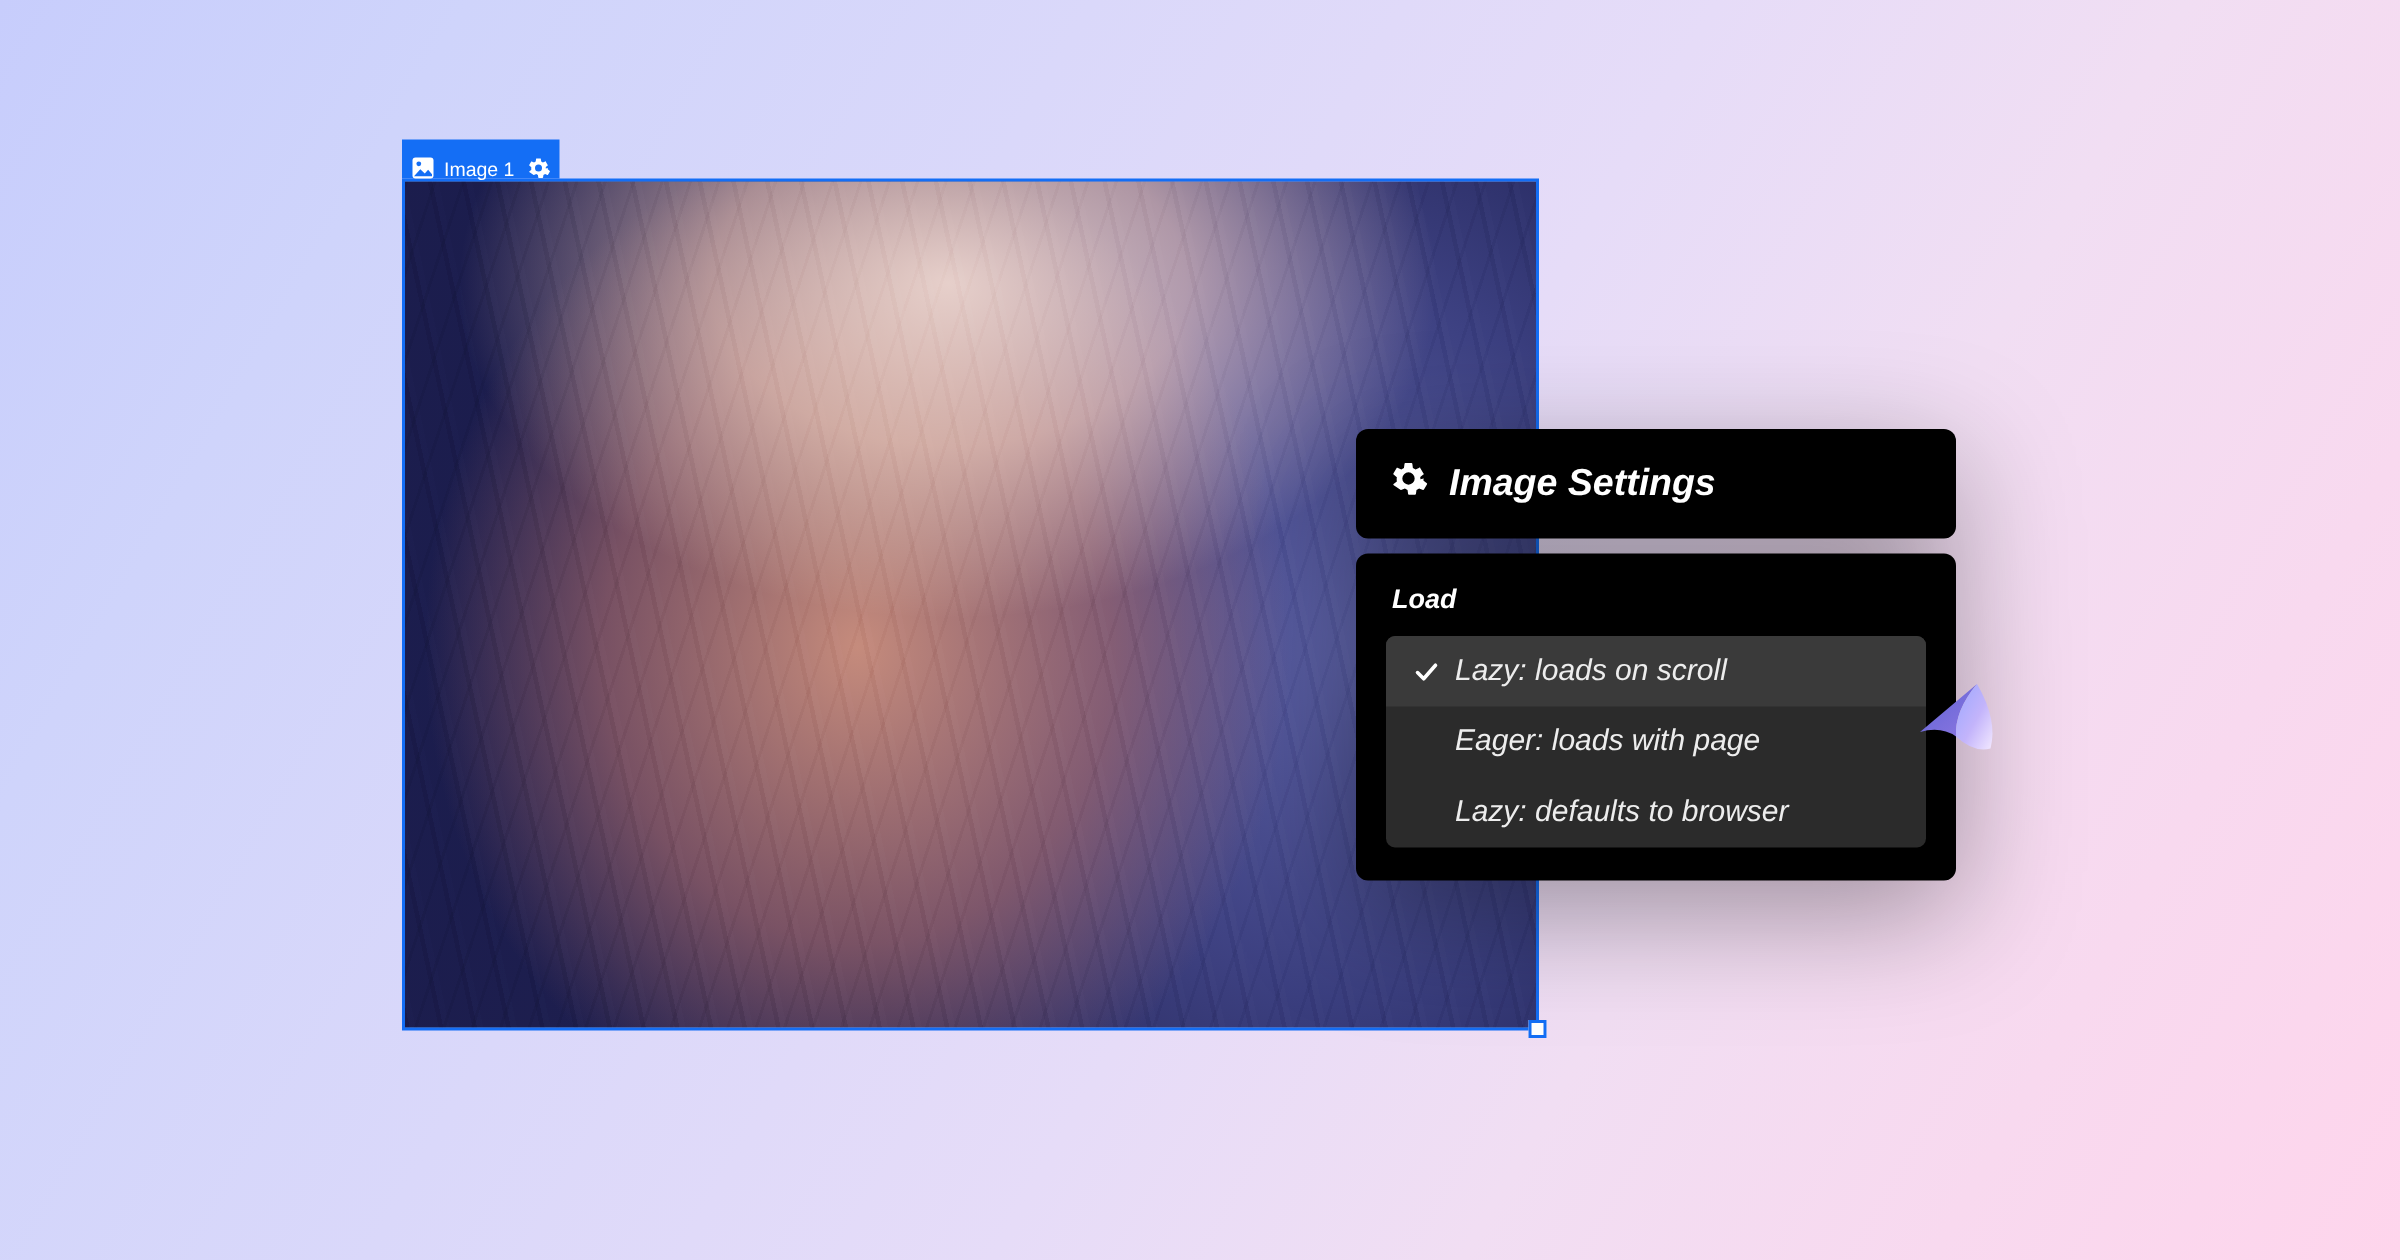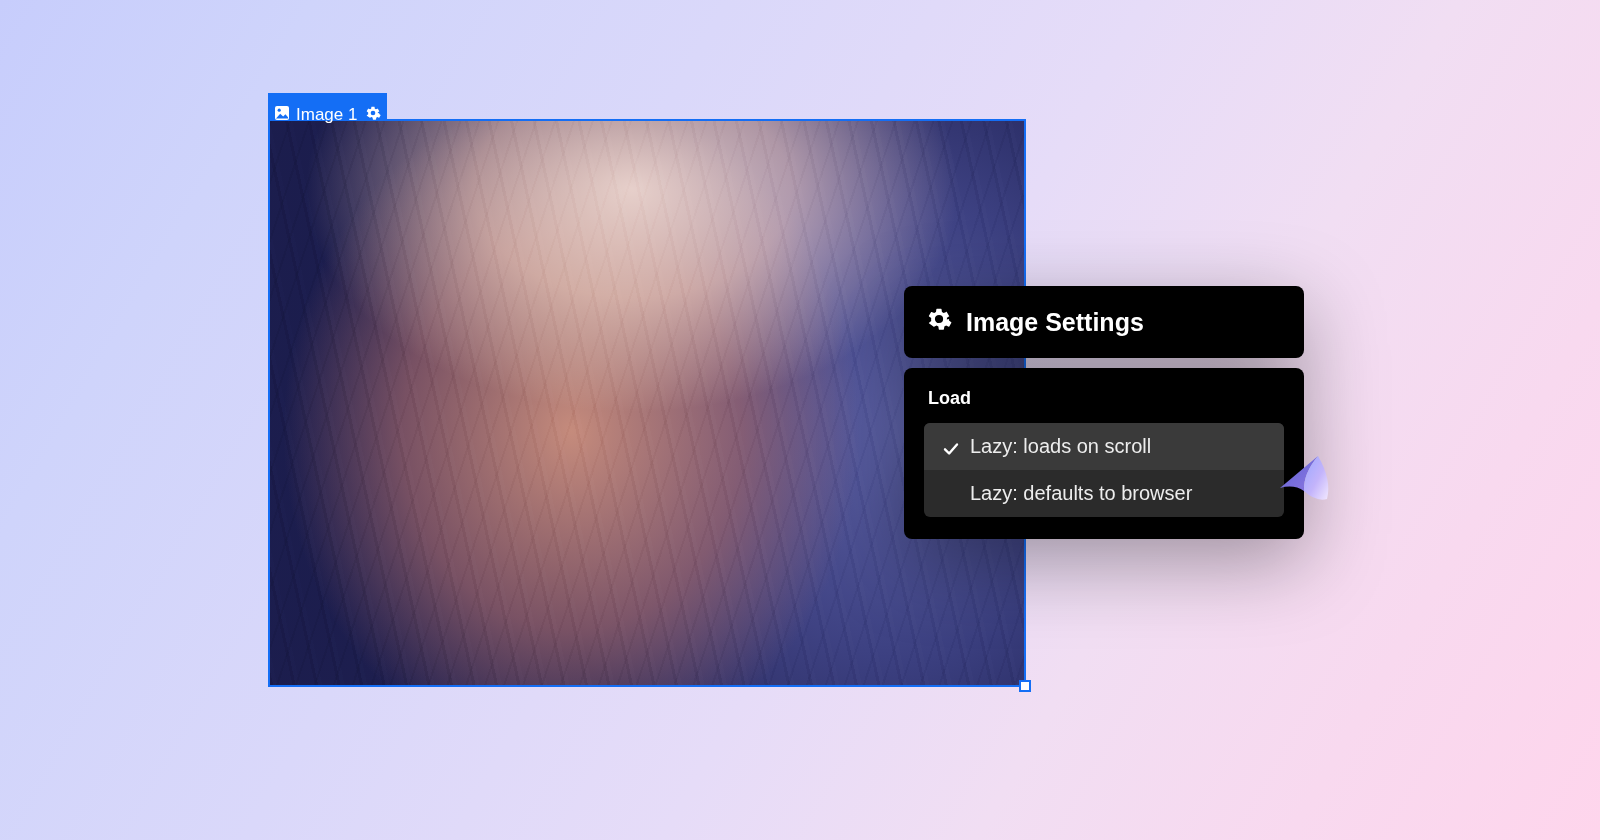--- a/index.html
+++ b/index.html
@@ -56,42 +56,43 @@
   }
 
   .element-label {
     position: absolute;
     left: -2px;
     top: -28px;
     height: 26px;
     background: #146ef5;
     color: #fff;
     display: flex;
-    align-items: flex-start;
-    font-size: 17px;
+    align-items: center;
+    font-size: 13px;
     font-weight: 500;
     padding: 12px 6px 0 6px;
     gap: 6px;
   }
   .element-label .lbl-text { padding-right: 2px; }
   .element-label svg { display: block; }
 
   
   .settings-panel {
     position: absolute;
     left: 904px;
     top: 286px;
     width: 400px;
     color: #fff;
     filter: drop-shadow(0 22px 40px rgba(0,0,0,0.35));
   }
   .panel-section {
     background: #000;
     border-radius: 8px;
     margin-bottom: 10px;
+    font-style: italic;
   }
   .panel-header {
     display: flex;
     align-items: center;
     gap: 14px;
     padding: 20px 22px;
     font-size: 25px;
     font-weight: 600;
   }
   .panel-body {
@@ -112,21 +113,20 @@
     align-items: center;
     gap: 6px;
     padding: 12px 14px 12px 14px;
     font-size: 20px;
     font-weight: 400;
     color: #ededed;
     cursor: pointer;
   }
   .option-row.selected {
     background: #3a3a3a;
-    align-items: flex-end;
   }
   .option-row .check-slot {
     width: 26px;
     display: flex;
     justify-content: center;
   }
 
   
   .cursor-cone {
     position: absolute;
@@ -176,20 +176,24 @@
         <div class="option-row selected">
           <span class="check-slot">
             <svg width="18" height="18" viewBox="0 0 24 24" fill="none" stroke="#fff" stroke-width="3.2" stroke-linecap="round" stroke-linejoin="round">
                 <polyline points="4 12.5 9.5 18 20 6"></polyline>
               </svg>
           </span>
           <span>Lazy: loads on scroll</span>
         </div>
         <div class="option-row">
           <span class="check-slot"></span>
+          <span>Eager: loads with page</span>
+        </div>
+        <div class="option-row">
+          <span class="check-slot"></span>
           <span>Lazy: defaults to browser</span>
         </div>
       </div>
     </div>
   </div>
 </div>
 
 <svg class="cursor-cone" style="left:1272px; top:450px;" viewBox="0 0 64 64">
   <defs>
     <linearGradient id="coneFront" x1="0" y1="0" x2="1" y2="1">

